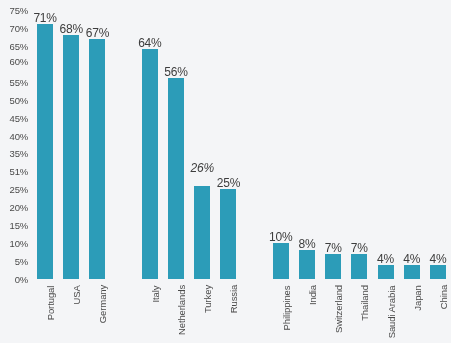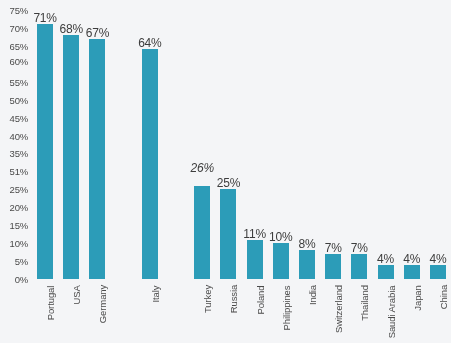--- a/index.html
+++ b/index.html
@@ -119,34 +119,34 @@
       <div class="bar-slot" style="left: 52.375px; width: 26.1875px; top: 0px; bottom: auto; height: 343px;">
         <div class="bar" style="background: rgb(44, 156, 184); height: 240.307px; top: 38.6933px; bottom: auto;"></div>
         <div class="bar-value" style="top: 25.6933px;">67%</div>
         <div class="cat-label" style="top: 285px; transform: translateX(-50%) rotate(-90deg); transform-origin: 50% 0px; margin-top: 19px;">Germany</div>
       </div>
       <div class="bar-slot" style="left: 104.75px; width: 26.1875px; top: 0px; bottom: auto; height: 343px;">
         <div class="bar" style="background: rgb(44, 156, 184); height: 229.547px; top: 49.4533px; bottom: auto;"></div>
         <div class="bar-value" style="top: 36.4533px;">64%</div>
         <div class="cat-label" style="top: 285px; transform: translateX(-50%) rotate(-90deg); transform-origin: 50% 0px; margin-top: 8.5px;">Italy</div>
       </div>
+      <div class="bar-slot" style="left: 130.938px; width: 26.1875px; top: 0px; bottom: auto; height: 343px;">
+        <div class="bar" style="background: rgb(44, 156, 184); height: 200.853px; top: 78.1467px; bottom: auto;"></div>
+        <div class="bar-value" style="top: 65.1467px;">56%</div>
+        <div class="cat-label" style="top: 285px; transform: translateX(-50%) rotate(-90deg); transform-origin: 50% 0px; margin-top: 25px;">Netherlands</div>
+      </div>
       <div class="bar-slot" style="left: 157.125px; width: 26.1875px; top: 0px; bottom: auto; height: 343px;">
         <div class="bar" style="background: rgb(44, 156, 184); height: 93.2533px; top: 185.747px; bottom: auto;"></div>
         <div class="bar-value" style="top: 161px; font-style: italic;">26%</div>
         <div class="cat-label" style="top: 285px; transform: translateX(-50%) rotate(-90deg); transform-origin: 50% 0px; margin-top: 14px;">Turkey</div>
       </div>
       <div class="bar-slot" style="left: 183.312px; width: 26.1875px; top: 0px; bottom: auto; height: 343px;">
         <div class="bar" style="background: rgb(44, 156, 184); height: 89.6667px; top: 189.333px; bottom: auto;"></div>
         <div class="bar-value" style="top: 176.333px;">25%</div>
         <div class="cat-label" style="top: 285px; transform: translateX(-50%) rotate(-90deg); transform-origin: 50% 0px; margin-top: 14px;">Russia</div>
-      </div>
-      <div class="bar-slot" style="left: 209.5px; width: 26.1875px; top: 0px; bottom: auto; height: 343px;">
-        <div class="bar" style="background: rgb(44, 156, 184); height: 39.4533px; top: 239.547px; bottom: auto;"></div>
-        <div class="bar-value" style="top: 226.547px;">11%</div>
-        <div class="cat-label" style="top: 285px; transform: translateX(-50%) rotate(-90deg); transform-origin: 50% 0px; margin-top: 14.5px;">Poland</div>
       </div>
       <div class="bar-slot" style="left: 235.688px; width: 26.1875px; top: 0px; bottom: auto; height: 343px;">
         <div class="bar" style="background: rgb(44, 156, 184); height: 35.8667px; top: 243.133px; bottom: auto;"></div>
         <div class="bar-value" style="top: 230.133px;">10%</div>
         <div class="cat-label" style="top: 285px; transform: translateX(-50%) rotate(-90deg); transform-origin: 50% 0px; margin-top: 22.5px;">Philippines</div>
       </div>
       <div class="bar-slot" style="left: 261.875px; width: 26.1875px; top: 0px; bottom: auto; height: 343px;">
         <div class="bar" style="background: rgb(44, 156, 184); height: 28.6933px; top: 250.307px; bottom: auto;"></div>
         <div class="bar-value" style="top: 237.307px;">8%</div>
         <div class="cat-label" style="top: 285px; transform: translateX(-50%) rotate(-90deg); transform-origin: 50% 0px; margin-top: 10px;">India</div>

